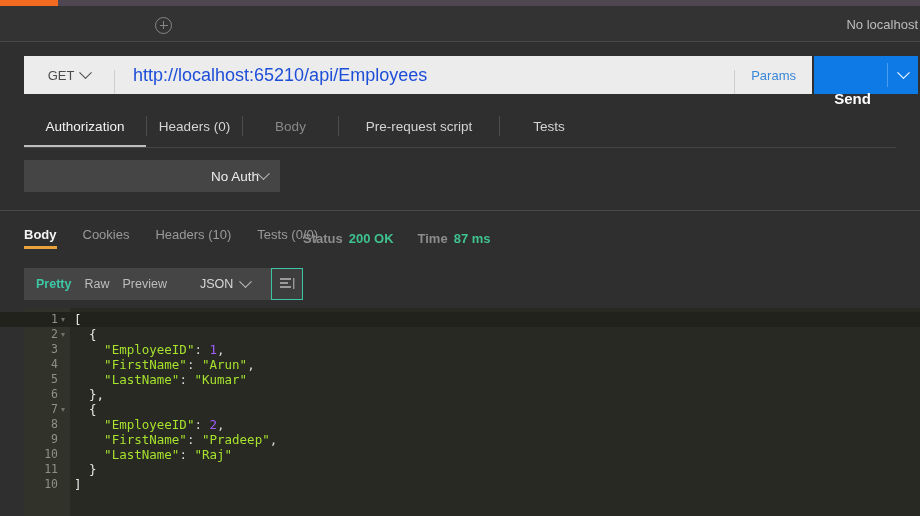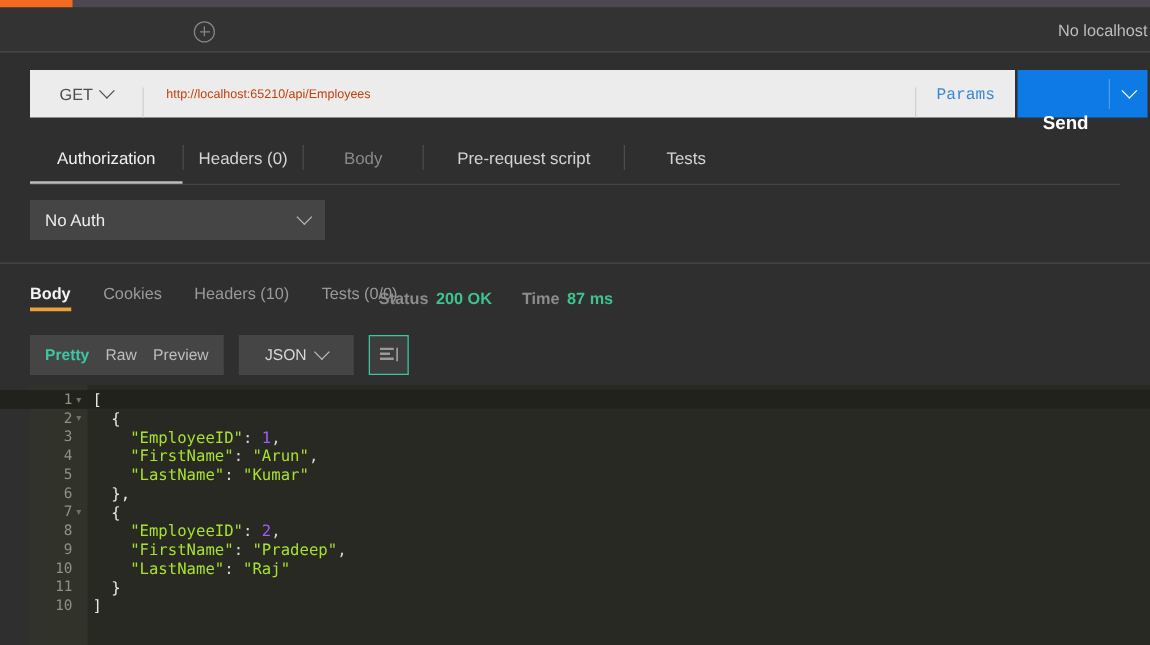--- a/index.html
+++ b/index.html
@@ -72,27 +72,27 @@
     background: #ececec; display: flex; align-items: flex-end;
   }
   .method-sel {
     width: 90px; height: 38px; display: flex; align-items: center;
     justify-content: center; gap: 7px;
     font-size: 13px; color: #4c4c4c; cursor: pointer;
   }
   .method-divider { width: 1px; height: 24px; background: #cfcfcf; }
   .url-input {
     flex: 1; height: 38px; border: none; outline: none; background: transparent;
-    font-size: 10px; color: #c2410c; padding-left: 18px;
+    font-size: 18px; color: #1d4ed8; padding-left: 18px;
     font-family: "Liberation Sans", sans-serif;
   }
   .params-divider { width: 1px; height: 24px; background: #cfcfcf; }
   .params-btn {
     height: 38px; display: flex; align-items: center; padding: 0 16px;
-    font-size: 13px; color: #3a87d8; cursor: pointer; font-family: Liberation Mono, monospace;
+    font-size: 13px; color: #3a87d8; cursor: pointer;
   }
   .send-btn {
     position: absolute; left: 790px; top: 0; width: 104px; height: 38px;
     background: #0d7ae5; display: flex; align-items: center;
   }
   .send-label {
     flex: 1; text-align: center; color: #fff; font-size: 15px; font-weight: bold;
     padding-left: 4px;
     margin-top: 46px;
   }
@@ -123,23 +123,23 @@
     height: 3px; background: #bdbdbd;
   }
   .rtab-sep { width: 1px; background: #4c4c4c; margin: 8px 0; }
   .req-tabs-underline {
     position: absolute; left: 24px; top: 147px; width: 872px; height: 1px;
     background: #444;
   }
 
   
   .auth-sel {
-    position: absolute; left: 24px; top: 160px; width: 236px; height: 32px;
+    position: absolute; left: 24px; top: 160px; width: 256px; height: 32px;
     background: #454545; display: flex; align-items: center;
-    padding: 16px 12px; cursor: pointer;
+    padding: 16px 12px; cursor: pointer; text-align: right;
   }
   .auth-sel-label { flex: 1; font-size: 13.5px; color: #ededed; }
   .auth-caret { color: #b9b9b9; }
 
   
   .sec-divider {
     position: absolute; left: 0; top: 210px; width: 920px; height: 1px;
     background: #4a4a4a;
   }
 
@@ -159,21 +159,21 @@
   }
   .resp-meta {
     position: absolute; left: 303px; top: 224px; height: 28px;
     display: flex; align-items: center; gap: 6px; font-size: 13px; font-weight: bold;
   }
   .meta-key { color: #8c8c8c; }
   .meta-val { color: #3ec28f; }
   .meta-gap { width: 12px; }
 
   
-  .fmt-row { position: absolute; left: 24px; top: 268px; height: 32px; display: flex; gap: 12px; }
+  .fmt-row { position: absolute; left: 24px; top: 268px; height: 32px; display: flex; }
   .fmt-group {
     background: #454545; height: 32px; display: flex; align-items: center;
     padding: 0 12px; gap: 13px;
   }
   .fmt-opt { font-size: 12.5px; color: #bdbdbd; cursor: pointer; }
   .fmt-opt.active { color: #3ec6a4; font-weight: bold; }
   .fmt-json {
     background: #454545; height: 32px; display: flex; align-items: center;
     padding: 0 21px; gap: 8px; cursor: pointer;
   }

